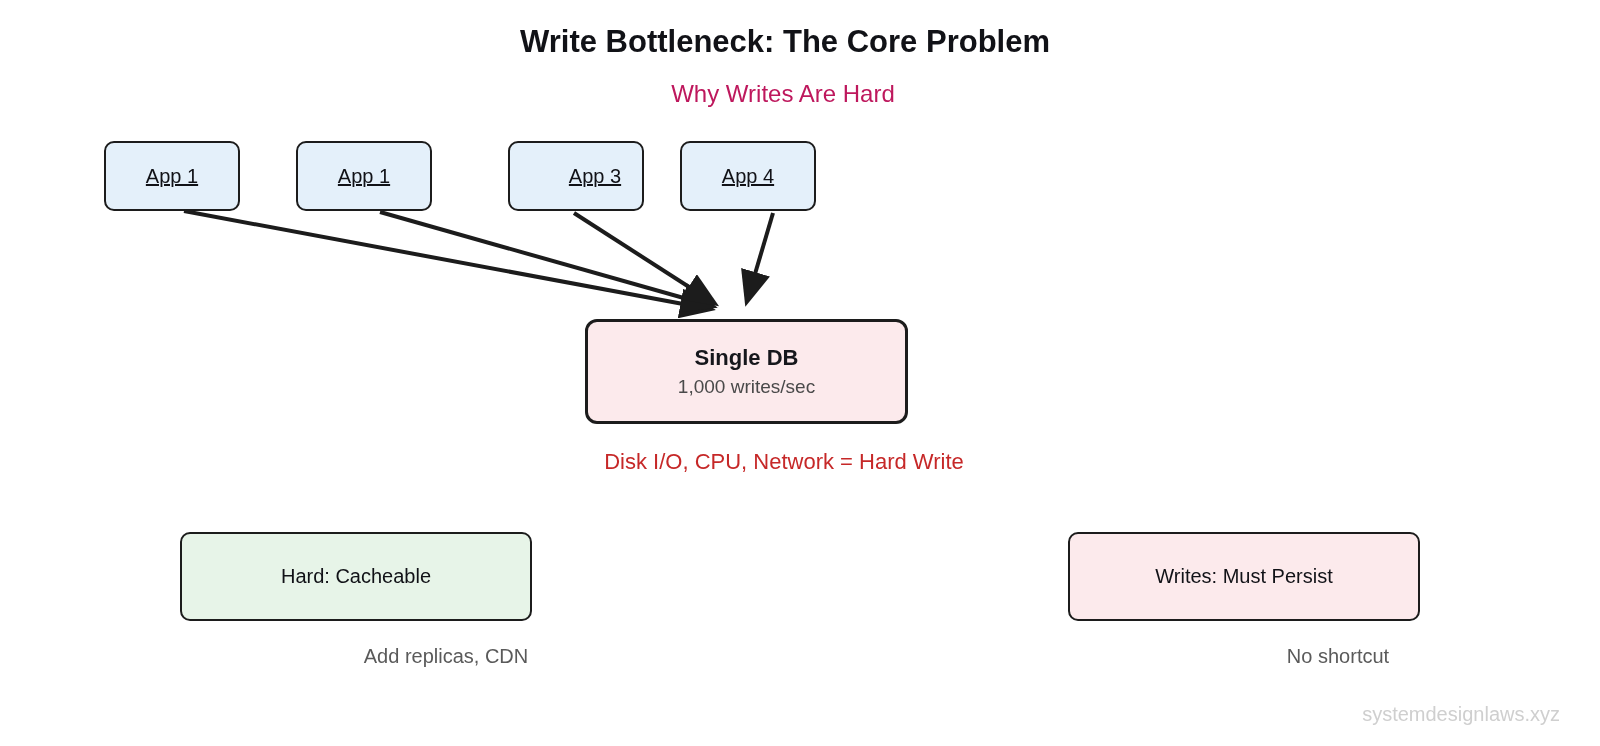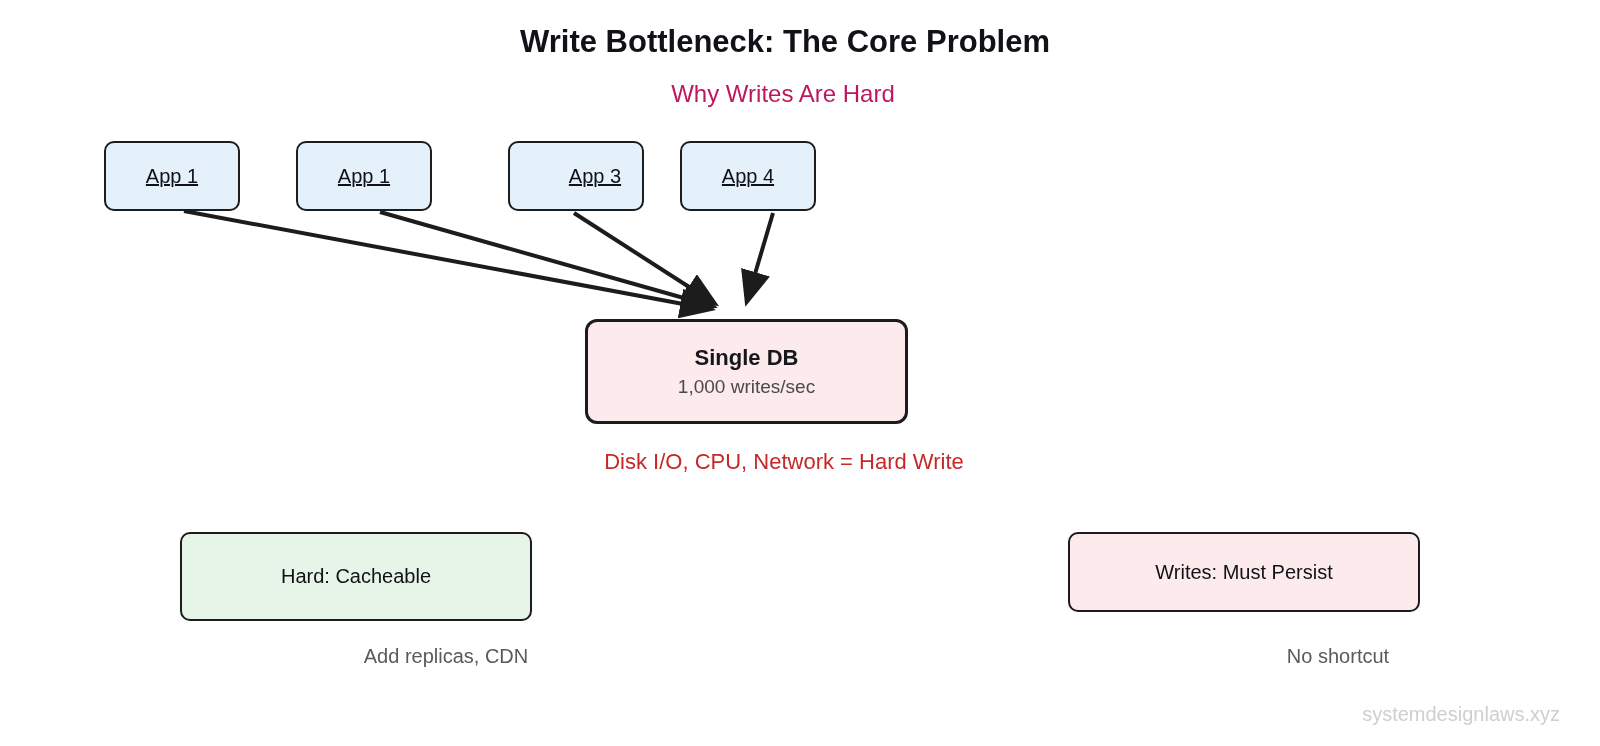--- a/index.html
+++ b/index.html
@@ -102,21 +102,21 @@
     top: 532px;
     width: 352px;
     height: 89px;
     background: var(--reads-fill, #e7f4e8);
     font-size: 20px;
   }
   .writes-box {
     left: 1068px;
     top: 532px;
     width: 352px;
-    height: 80px;
+    height: 89px;
     background: var(--writes-fill, #fceaec);
     font-size: 20px;
   }
   .caption {
     position: absolute;
     top: 645px;
     width: 300px;
     text-align: center;
     font-size: 20px;
     color: var(--caption-color, #5a5a5a);

